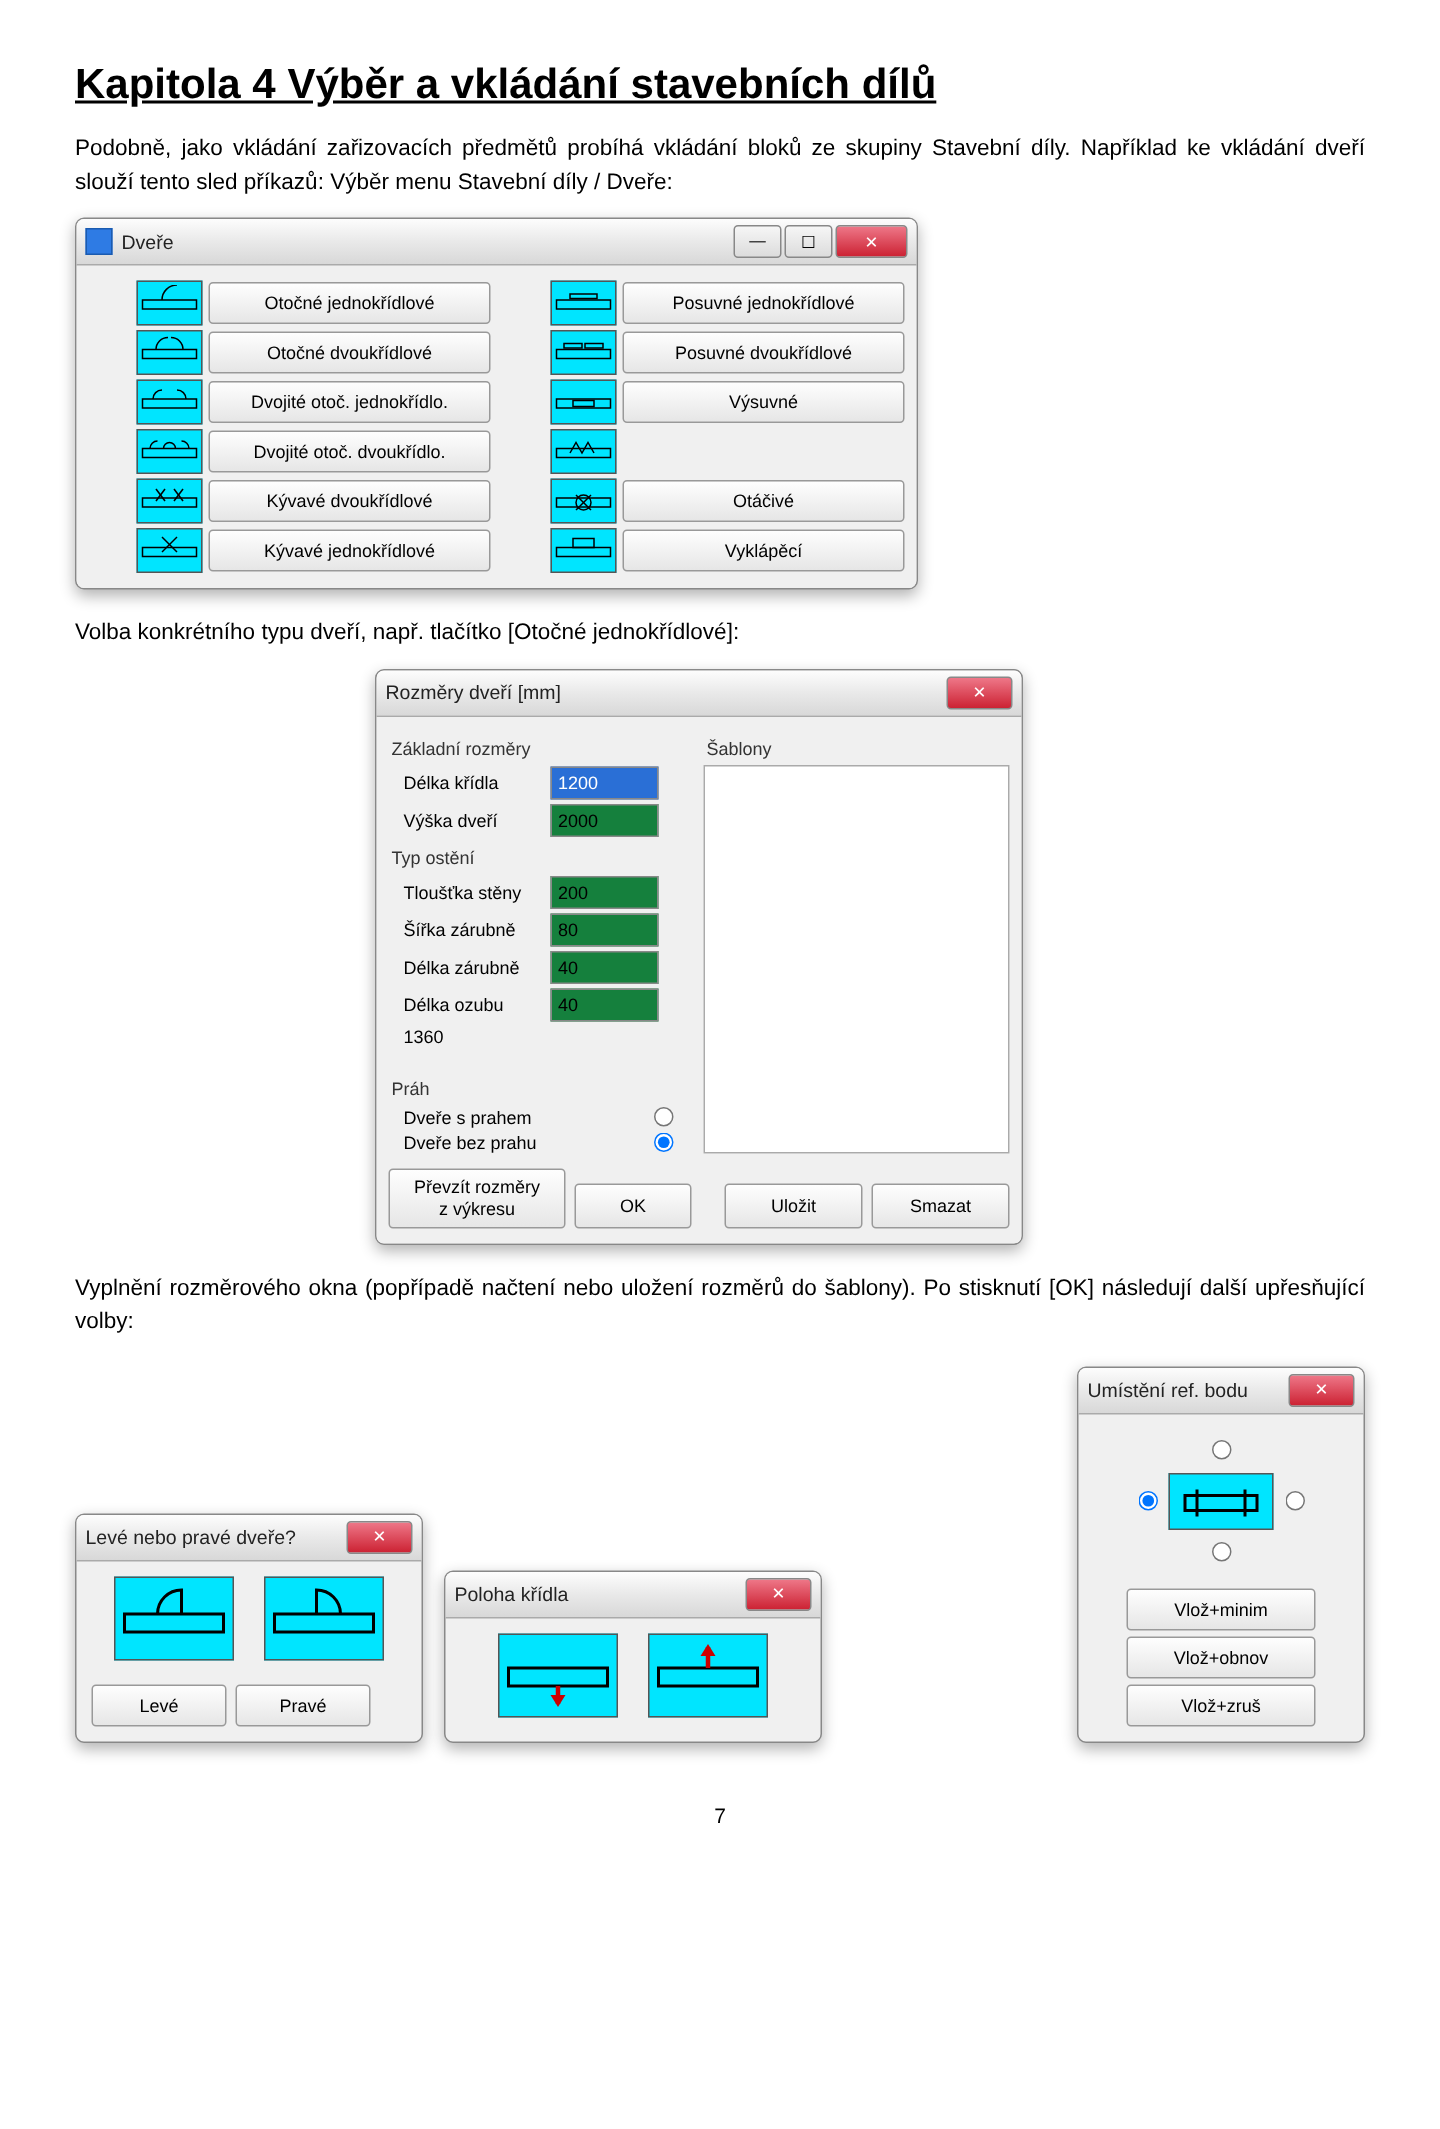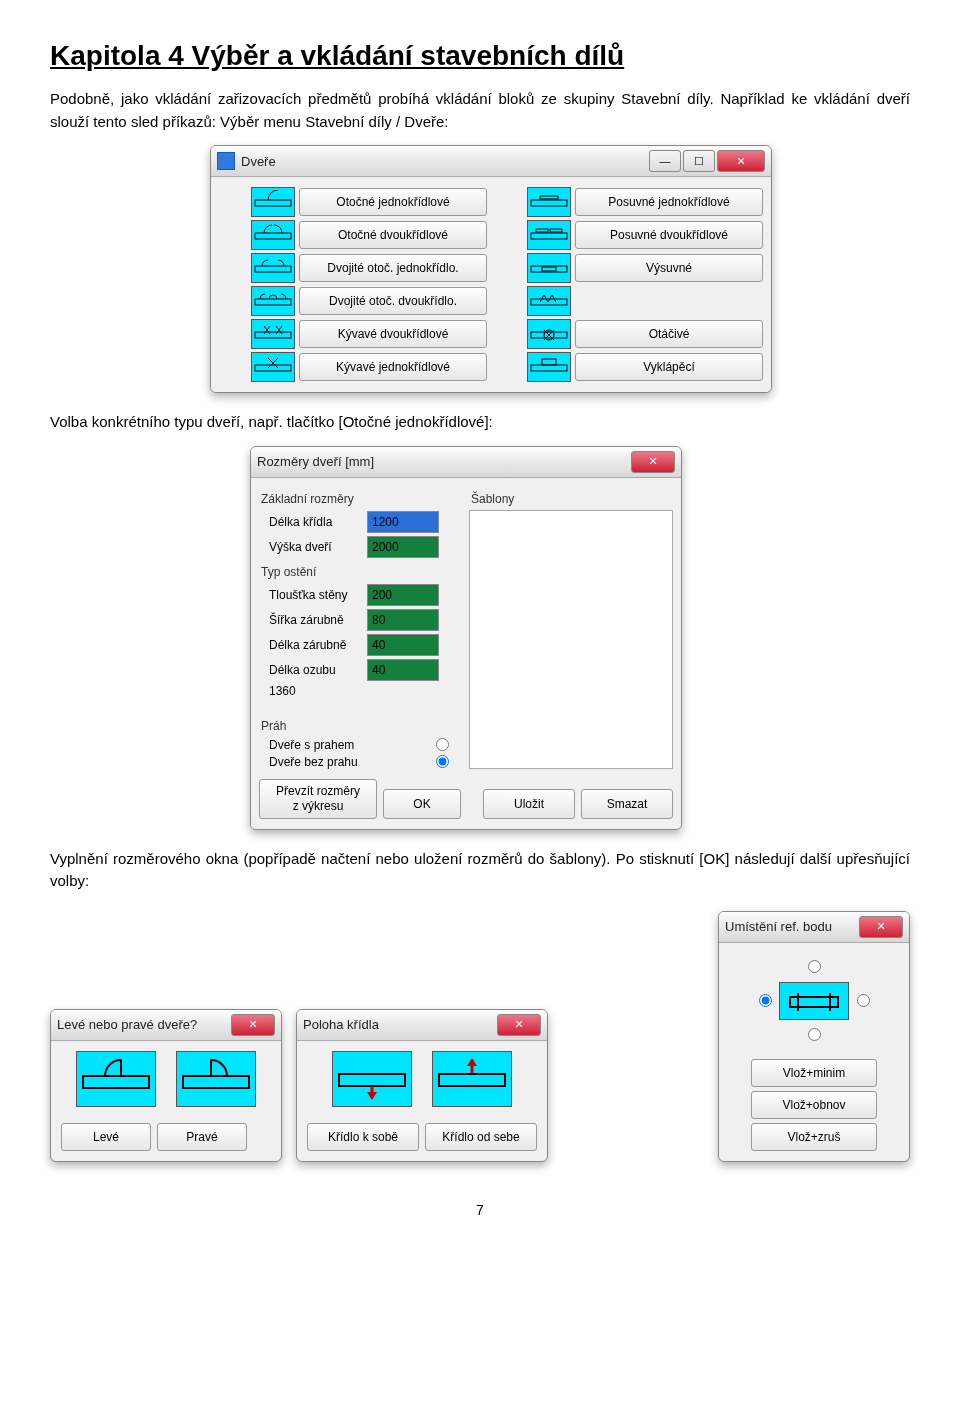--- a/index.html
+++ b/index.html
@@ -158,21 +158,21 @@
   .field-row input[type="text"] {
     width: 62px;
     height: 18px;
     font-size: 12px;
     border: 1px solid #888;
     padding: 1px 4px;
     background: #15803d;
   }
   .field-row input.selected {
     background: #2a6fd6;
-    color: #000000;
+    color: #ffffff;
   }
   .radio-row {
     display: flex;
     align-items: center;
     justify-content: space-between;
     padding: 0 20px 0 10px;
     font-size: 12px;
   }
   .radio-row input[type="radio"] { margin: 0; }
   .sablony-list {
@@ -288,21 +288,21 @@
     margin-top: 40px;
     font-size: 14px;
   }
 </style>
 </head>
 <body>
 
 <h1>Kapitola 4  Výběr a vkládání stavebních dílů</h1>
 <p>Podobně, jako vkládání zařizovacích předmětů probíhá vkládání bloků ze skupiny Stavební díly. Například ke vkládání dveří slouží tento sled příkazů: Výběr menu Stavební díly / Dveře:</p>
 
-<div class="window" style="width:560px;margin-left:160px">
+<div class="window" style="width:560px;">
   <div class="titlebar">
     <div class="icon-sq"></div>
     <div class="title-text">Dveře</div>
     <div class="win-controls">
       <div class="win-btn">—</div>
       <div class="win-btn">☐</div>
       <div class="win-btn close">✕</div>
     </div>
   </div>
   <div class="win-body">
@@ -549,24 +549,20 @@
           </svg>
       </div>
       <div class="sym-large">
         <svg width="78" height="54" viewBox="0 0 78 54">
             <rect x="6" y="22" width="66" height="12" fill="none" stroke="#000" stroke-width="2"></rect>
             <path d="M39 22 L39 8" stroke="#c00" stroke-width="3"></path>
             <path d="M34 14 L39 6 L44 14" fill="#c00"></path>
           </svg>
       </div>
     </div>
-    <div class="mini-btns" style="padding:0 10px 10px 10px">
-      <div class="mini-btn" style="min-width:94px">Křídlo k sobě</div>
-      <div class="mini-btn" style="min-width:94px">Křídlo od sebe</div>
-    </div>
   </div>
 
   <div class="mini-win ref-win" style="margin-left:auto">
     <div class="titlebar">
       <div class="title-text">Umístění ref. bodu</div>
       <div class="win-controls">
           <div class="win-btn small-close">✕</div>
         </div>
     </div>
     <div class="ref-body">

